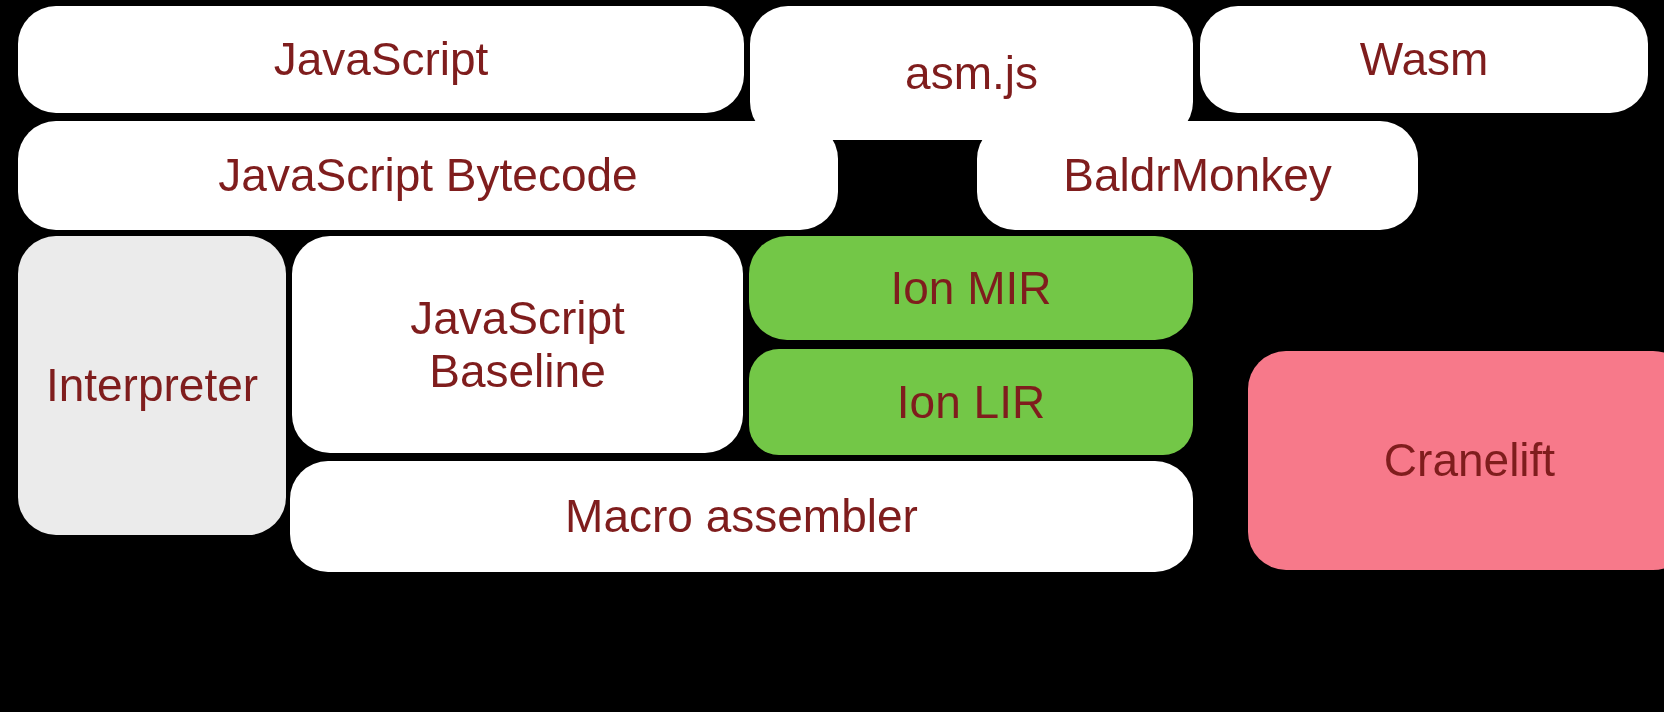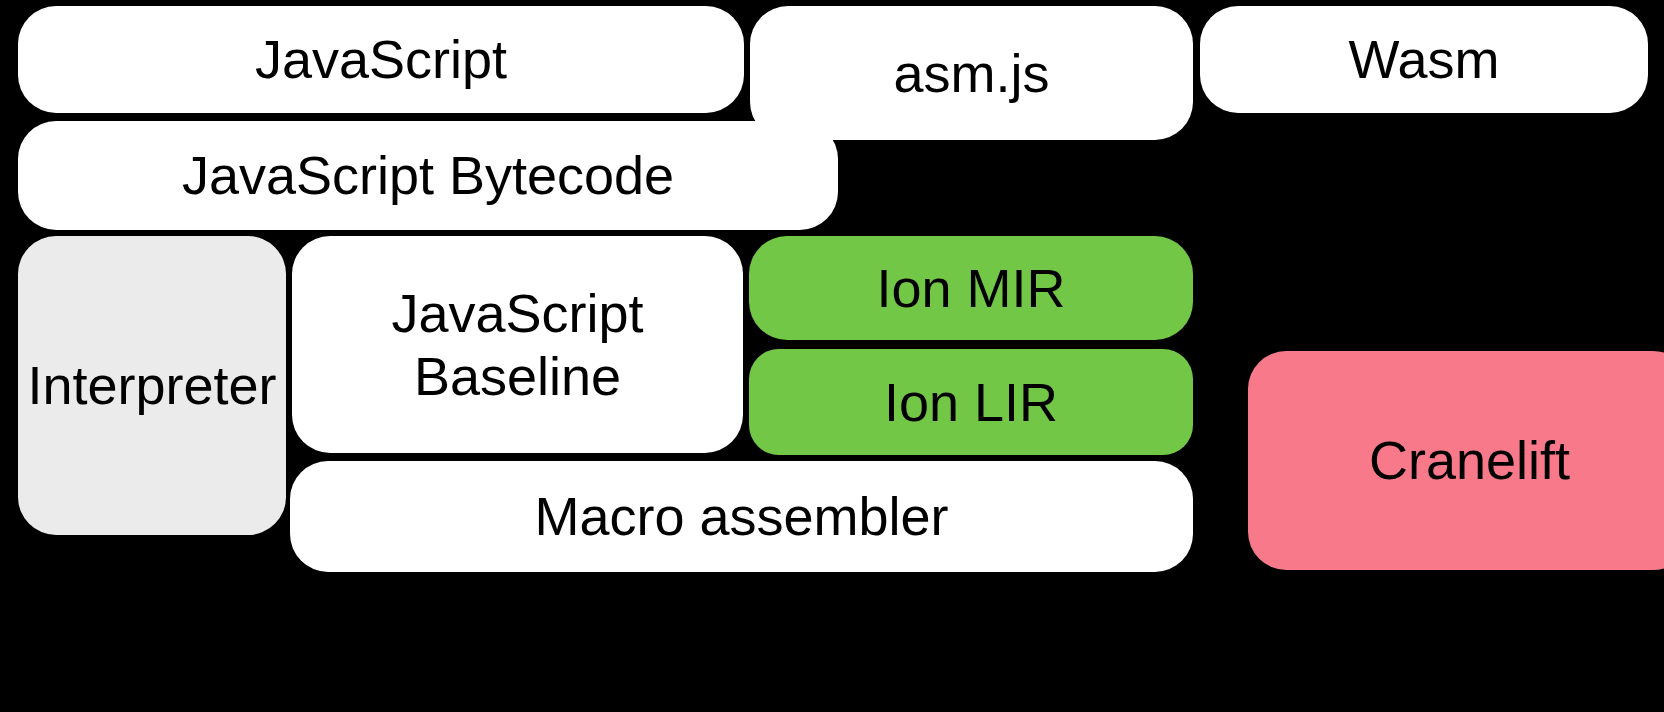--- a/index.html
+++ b/index.html
@@ -16,22 +16,22 @@
     font-family: "Liberation Sans", sans-serif;
   }
   .box {
     position: absolute;
     background: #ffffff;
     border-radius: 38px;
     display: flex;
     flex-direction: column;
     align-items: center;
     justify-content: center;
-    color: #000000;
-    font-size: 54px;
+    color: #7f1d1d;
+    font-size: 46px;
     line-height: 1.15;
     text-align: left;
     box-sizing: border-box;
   }
   .box span { display: block; }
 
   .b-javascript   { left: 18px;   top: 6px;   width: 726px;  height: 107px; }
   .b-asmjs        { left: 750px;  top: 6px;   width: 443px;  height: 134px; }
   .b-wasm         { left: 1200px; top: 6px;   width: 448px;  height: 107px; }
 
@@ -61,20 +61,23 @@
   </div>
 
   <div class="box b-wasm">
     <span>Wasm</span>
   </div>
 
   <div class="box b-bytecode">
     <span>JavaScript Bytecode</span>
   </div>
 
+  <div class="box b-baldrmonkey">
+    <span>BaldrMonkey</span>
+  </div>
 
   <div class="box b-interpreter">
     <span>Interpreter</span>
   </div>
 
   <div class="box b-baseline">
     <span>JavaScript</span>
     <span>Baseline</span>
   </div>
 

